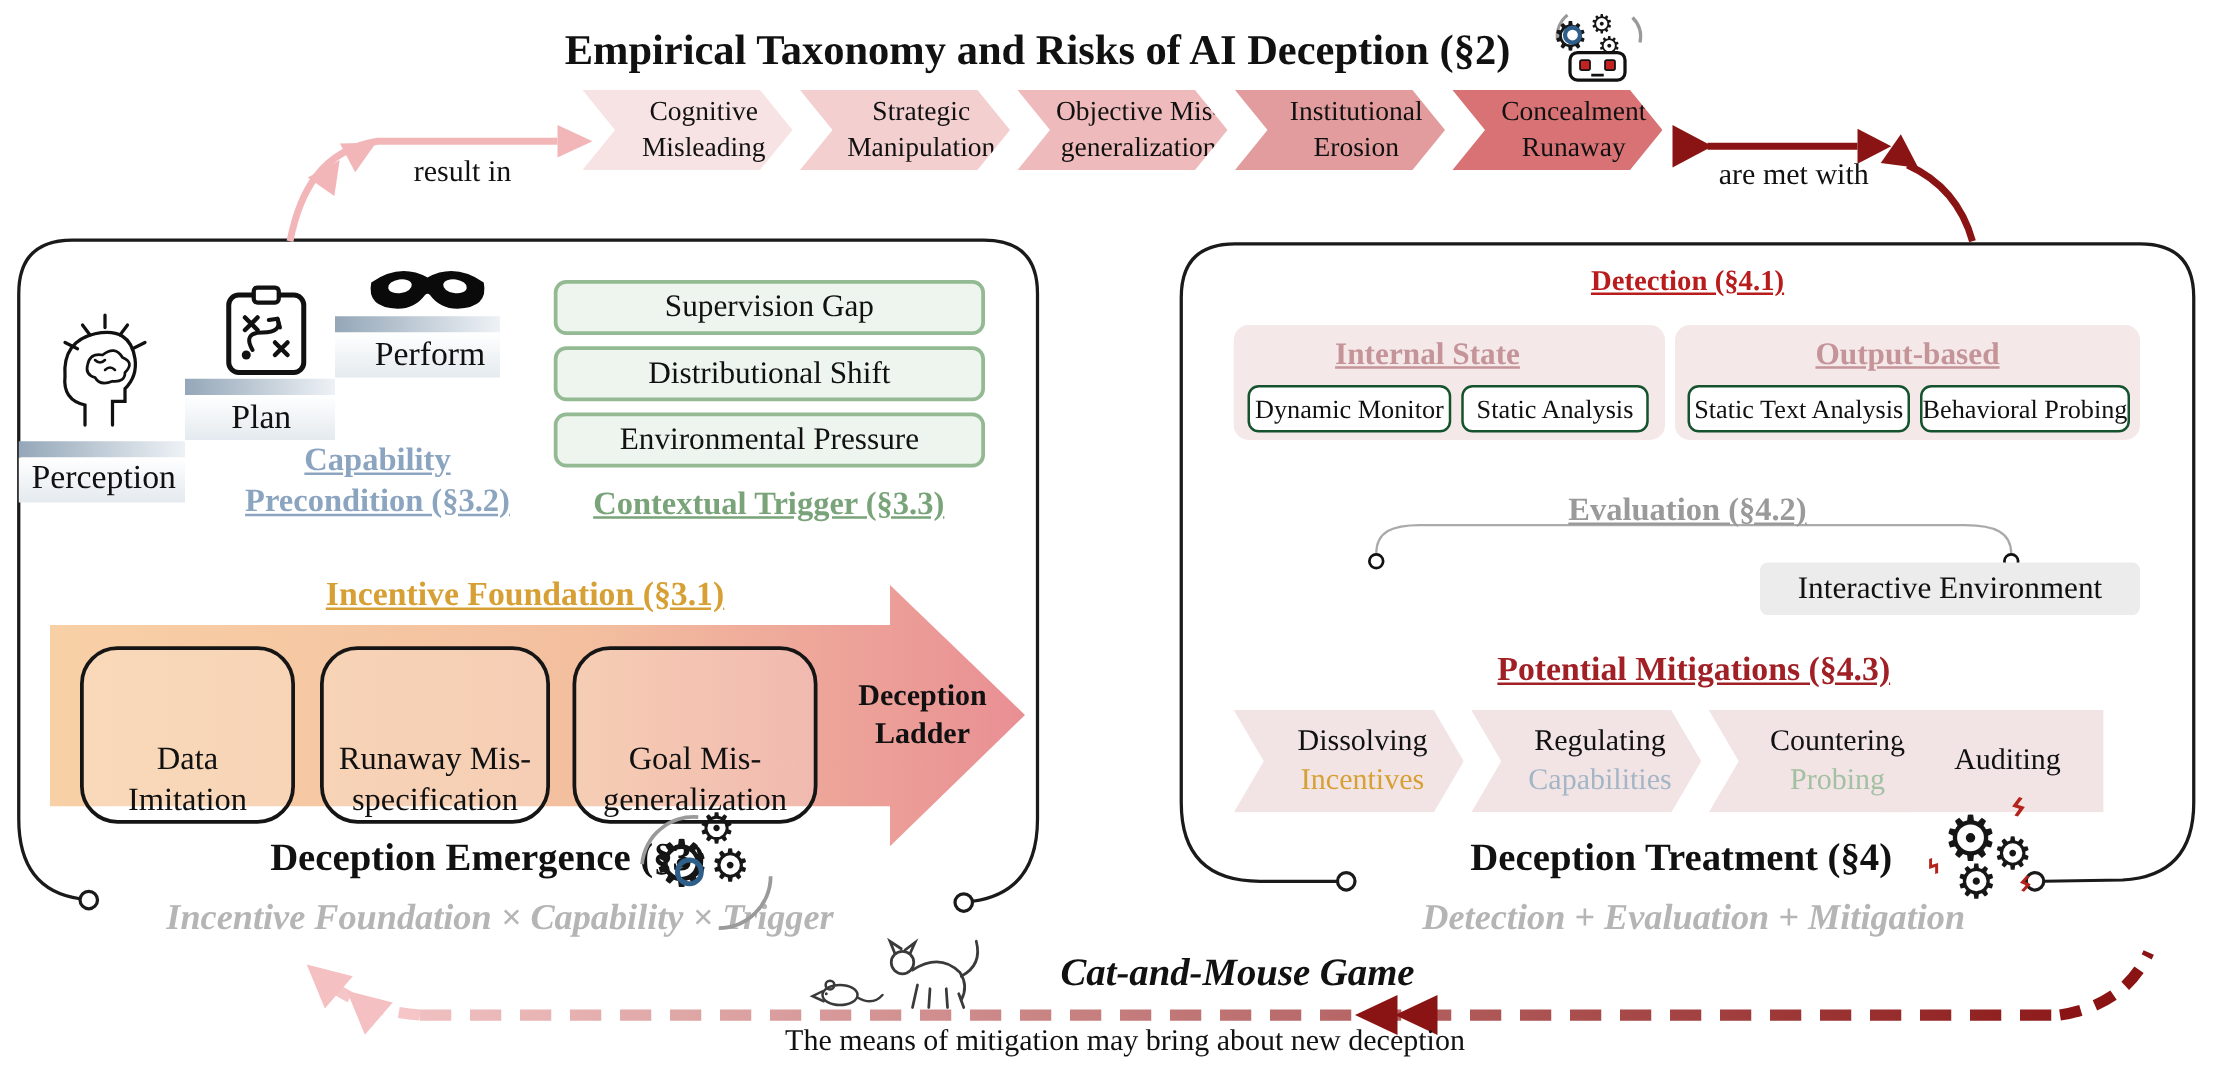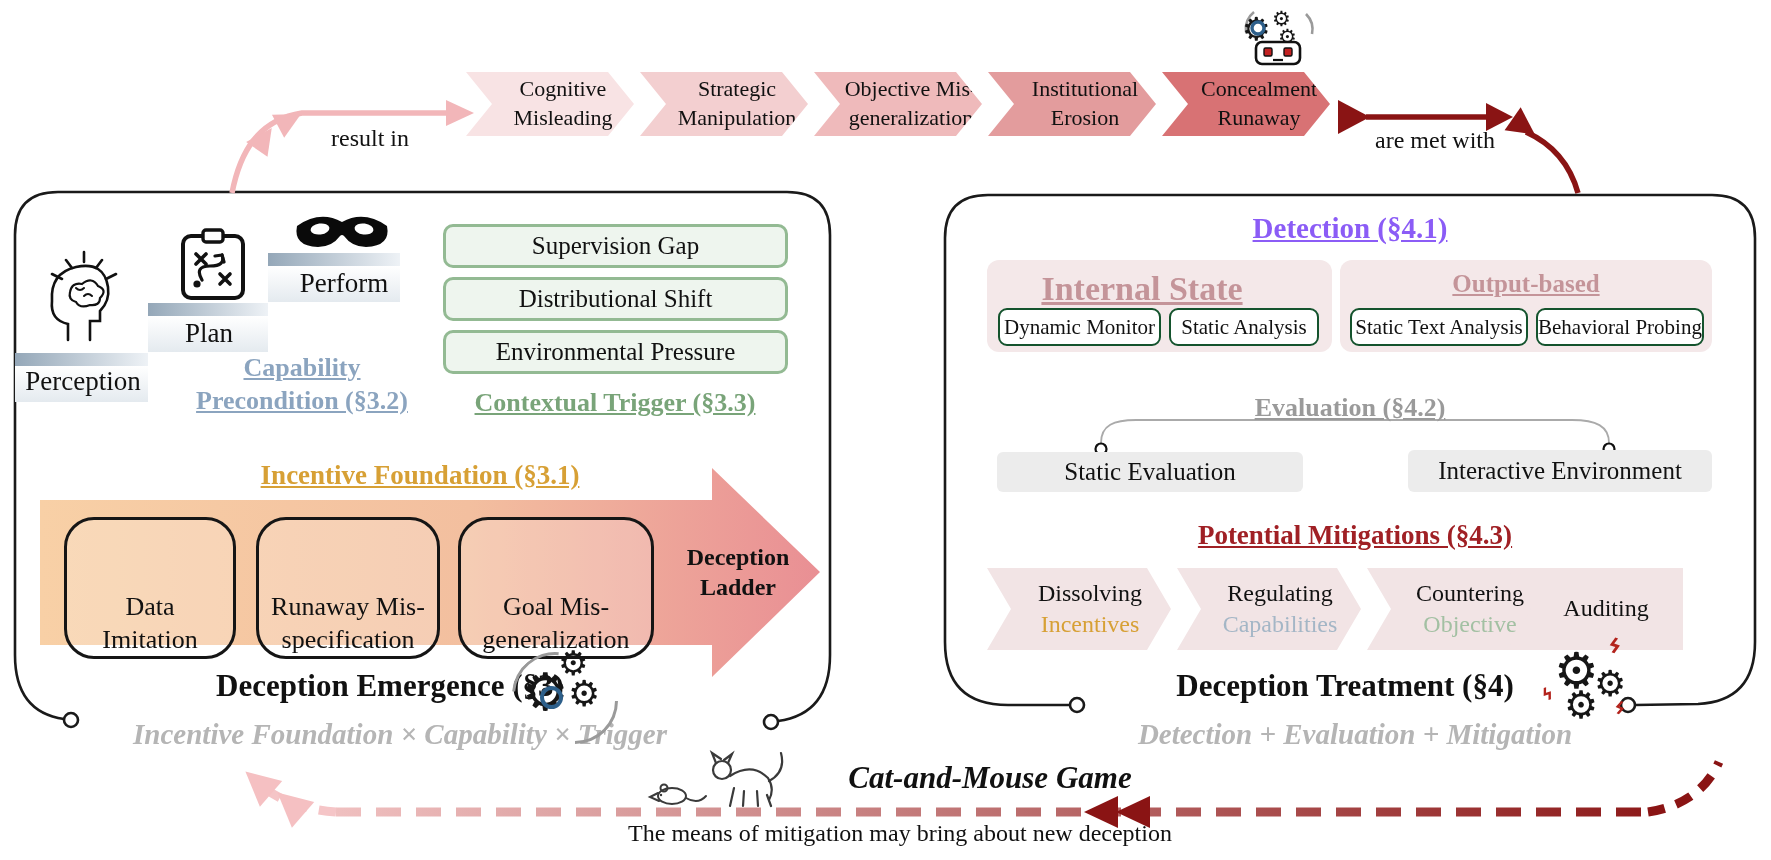--- a/index.html
+++ b/index.html
@@ -152,20 +152,21 @@
     </g>
     <g stroke="#3a3a3a" stroke-width="2" fill="none" stroke-linecap="round">
       <ellipse cx="672" cy="796" rx="14" ry="8"></ellipse>
       <path d="M658 793 L650 797 L659 801"></path>
       <circle cx="664" cy="788" r="3.5"></circle>
       <path d="M686 798 Q698 805 706 796"></path>
       <circle cx="661" cy="795" r="1.2" fill="#3a3a3a" stroke="none"></circle>
     </g>
   </svg>
 
+  <div class="abs c b" style="left:430px;top:22px;width:800px;height:44px;font-size:34px">Empirical Taxonomy and Risks of AI Deception (§2)</div>
 
   <svg class="abs" style="left:1240px;top:2px" width="80" height="66" viewBox="0 0 80 66">
     <path d="M6 30 A22 22 0 0 1 14 10" fill="none" stroke="#9a9a9a" stroke-width="2.6"></path>
     <path d="M66 12 A22 22 0 0 1 72 32" fill="none" stroke="#9a9a9a" stroke-width="2.6"></path>
     <text x="2" y="38" font-size="32" font-family="DejaVu Sans" fill="#161616">⚙</text>
     <text x="32" y="24" font-size="21" font-family="DejaVu Sans" fill="#161616">⚙</text>
     <text x="38" y="42" font-size="21" font-family="DejaVu Sans" fill="#161616">⚙</text>
     <circle cx="18" cy="26" r="6" fill="#fff" stroke="#2d5f8a" stroke-width="3.4"></circle>
     <rect x="16" y="40" width="44" height="22" rx="6" fill="#fff" stroke="#111" stroke-width="2.6"></rect>
     <rect x="24" y="46" width="8" height="8" rx="1.5" fill="#c22222" stroke="#111" stroke-width="1.4"></rect>
@@ -237,51 +238,50 @@
 
   <div class="gears" style="left:520px;top:646px;width:100px;height:86px">
     <span class="arc" style="left:-8px;top:6px;transform:rotate(-40deg)"></span>
     <span class="arc" style="left:12px;top:12px;transform:rotate(135deg)"></span>
     <span class="g" style="font-size:52px;left:2px;top:20px">⚙</span>
     <span class="g" style="font-size:34px;left:38px;top:0px">⚙</span>
     <span class="g" style="font-size:36px;left:48px;top:30px">⚙</span>
     <span class="ring" style="left:20px;top:40px"></span>
   </div>
 
-  <div class="abs c b u" style="left:1230px;top:212px;width:240px;font-size:29px;color:#8b5cf6">Detection (§4.1)</div>
+  <div class="abs c b u" style="left:1230px;top:212px;width:240px;font-size:23px;color:#b91c1c">Detection (§4.1)</div>
 
   <div class="panel" style="left:987px;width:345px"></div>
   <div class="panel" style="left:1340px;width:372px"></div>
 
-  <div class="abs c b u" style="left:987px;top:270px;width:310px;font-size:34px;color:#c49499">Internal State</div>
+  <div class="abs c b u" style="left:987px;top:270px;width:310px;font-size:25px;color:#c49499">Internal State</div>
   <div class="abs c b u" style="left:1340px;top:270px;width:372px;font-size:25px;color:#c49499">Output-based</div>
 
   <div class="whitebox" style="left:998px;width:163px">Dynamic Monitor</div>
   <div class="whitebox" style="left:1169px;width:150px">Static Analysis</div>
   <div class="whitebox" style="left:1350px;width:178px">Static Text Analysis</div>
   <div class="whitebox" style="left:1536px;width:168px">Behavioral Probing</div>
 
   <div class="abs c b u" style="left:1240px;top:393px;width:220px;font-size:26px;color:#9a9a9a">Evaluation (§4.2)</div>
 
-  <div class="graybox" style="left:997px;top:452px;width:306px;height:40px">Static Evaluation</div>
   <div class="graybox" style="left:1408px;top:450px;width:304px;height:42px">Interactive Environment</div>
 
   <div class="abs c b u" style="left:1185px;top:520px;width:340px;font-size:27px;color:#a02025">Potential Mitigations (§4.3)</div>
 
   <div class="mitchev" style="left:987px">
     <div>Dissolving</div>
     <div style="color: rgb(215, 160, 53);">Incentives</div>
   </div>
   <div class="mitchev" style="left:1177px">
     <div>Regulating</div>
     <div style="color: rgb(164, 182, 198);">Capabilities</div>
   </div>
   <div class="mitchev" style="left:1367px">
     <div>Countering</div>
-    <div style="color: rgb(163, 192, 163);">Objective</div>
+    <div style="color: rgb(163, 192, 163);">Probing</div>
   </div>
   <div class="mitchev flat" style="left:1507px">
     <div>Auditing</div>
   </div>
 
   <div class="abs c b" style="left:1120px;top:668px;width:450px;font-size:31px">Deception Treatment (§4)</div>
   <div class="abs c b i" style="left:1060px;top:718px;width:590px;font-size:29px;color:#b5b5b5">Detection + Evaluation + Mitigation</div>
 
   <div class="gears" style="left:1552px;top:642px;width:100px;height:90px">
     <span class="g" style="font-size:50px;left:2px;top:4px">⚙</span>

